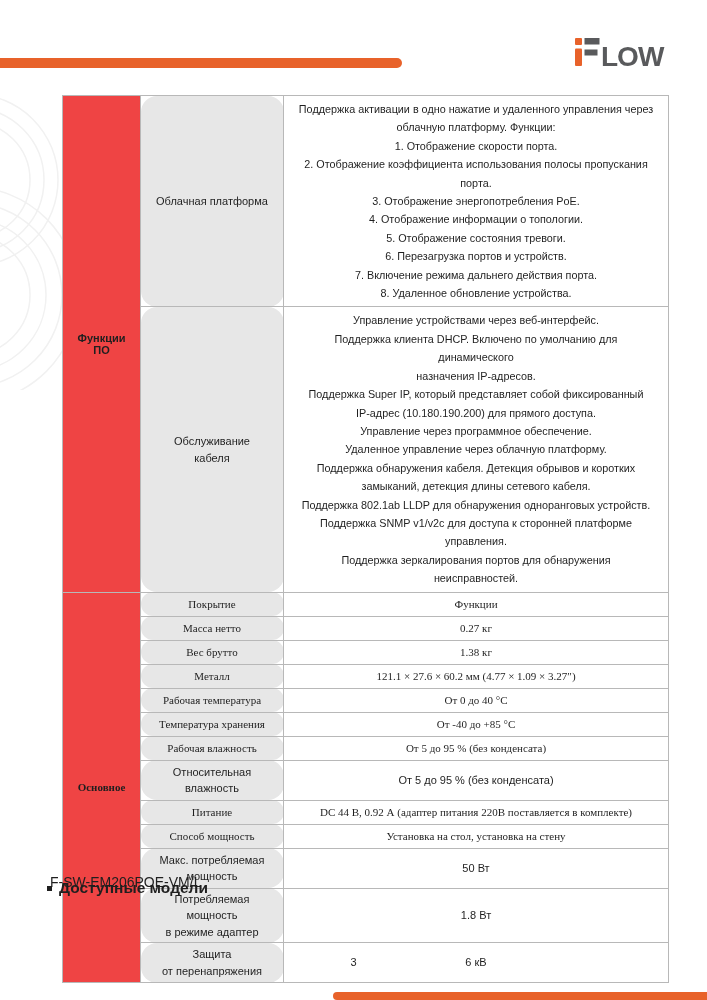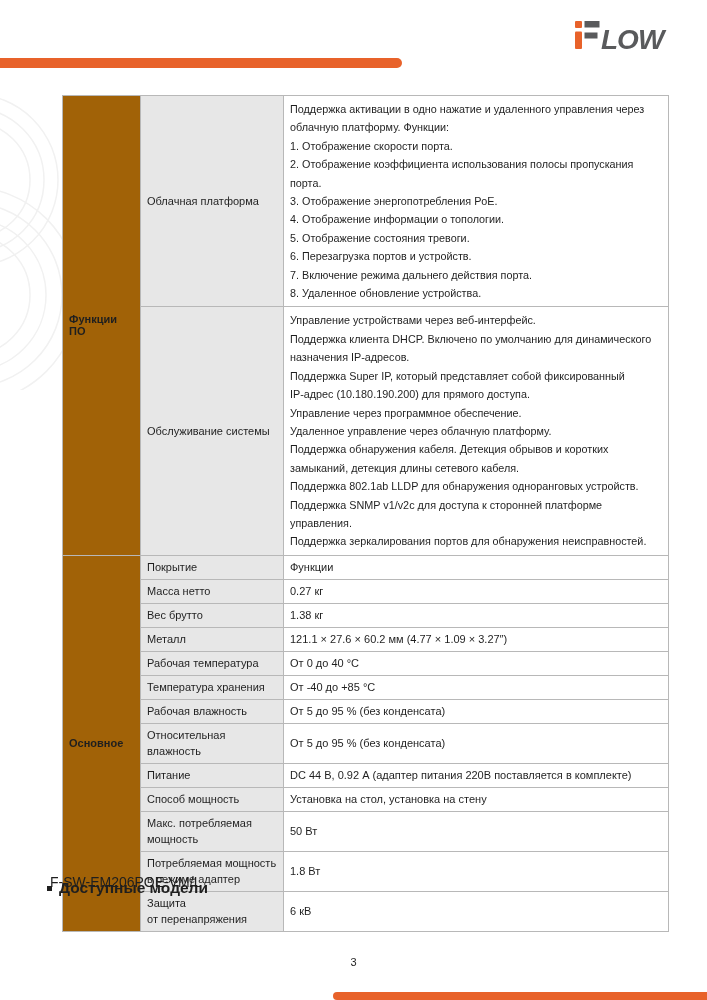--- a/index.html
+++ b/index.html
@@ -2,41 +2,41 @@
 <html><head>
 <meta charset="utf-8">
 <style>
   html,body{margin:0;padding:0;background:#888;}
   .page{
     position:relative;width:707px;height:1000px;background:#ffffff;
     margin:0 auto;overflow:hidden;
     font-family:"Liberation Sans",sans-serif;color:#1f1f1f;
   }
   
-  .logo{position:absolute;top:20px;right:38px;width:94px;height:32px;font-style:italic;}
+  .logo{position:absolute;top:37px;right:38px;width:94px;height:32px;}
   .top-bar{
     position:absolute;top:58px;left:0;width:402px;height:10px;
     background:#E8622A;border-radius:0 5px 5px 0;
   }
   .watermark{position:absolute;top:80px;left:0;width:90px;height:310px;pointer-events:none;}
   
   table.spec{
     position:absolute;top:95px;left:62px;width:606px;
     border-collapse:collapse;table-layout:fixed;
     font-size:11px;
   }
   table.spec td{
     border:1px solid #b8b8b8;vertical-align:middle;
-    padding:2px 6px;white-space:pre-line;overflow:hidden;
+    padding:2px 14px;white-space:pre-line;overflow:hidden;text-align:center;
   }
-  td.cat{background:#a16207;font-weight:bold;padding-left:5px;}
-  td.param{background:#e7e7e7;line-height:16.5px;padding-left:8px;}
+  td.cat{background:#ef4444;font-weight:bold;padding-left:5px;}
+  td.param{background:#e7e7e7;line-height:16.5px;padding-left:8px;border-radius:16px;}
   td.val{background:#ffffff;padding-left:8px;line-height:16.5px;}
   td.val.big{vertical-align:top;line-height:18.4px;font-size:10.8px;padding-top:4px;padding-bottom:4px;}
-  tr.single td{height:19px;}
+  tr.single td{height:19px;font-family:Liberation Serif, serif;}
   tr.double td{height:35px;}
   
   .available{position:absolute;left:47px;top:879px;display:flex;align-items:center;}
   .bullet{display:inline-block;width:5px;height:5px;background:#1f1f1f;margin-right:7px;}
   .available-title{font-size:15.5px;font-weight:bold;}
   .model{position:absolute;left:50px;top:874px;font-size:14px;}
   .page-num{position:absolute;left:0;top:956px;width:100%;text-align:center;font-size:11px;}
   .bottom-bar{
     position:absolute;left:333px;right:0;bottom:0;height:8px;
     background:#E8622A;border-radius:4px 0 0 4px;
@@ -88,21 +88,21 @@
 2. Отображение коэффициента использования полосы пропускания
 порта.
 3. Отображение энергопотребления PoE.
 4. Отображение информации о топологии.
 5. Отображение состояния тревоги.
 6. Перезагрузка портов и устройств.
 7. Включение режима дальнего действия порта.
 8. Удаленное обновление устройства.</td>
       </tr>
       <tr>
-        <td class="param">Обслуживание системы</td>
+        <td class="param">Обслуживание кабеля</td>
         <td class="val big">Управление устройствами через веб-интерфейс.
 Поддержка клиента DHCP. Включено по умолчанию для динамического
 назначения IP-адресов.
 Поддержка Super IP, который представляет собой фиксированный
 IP-адрес (10.180.190.200) для прямого доступа.
 Управление через программное обеспечение.
 Удаленное управление через облачную платформу.
 Поддержка обнаружения кабеля. Детекция обрывов и коротких
 замыканий, детекция длины сетевого кабеля.
 Поддержка 802.1ab LLDP для обнаружения одноранговых устройств.

